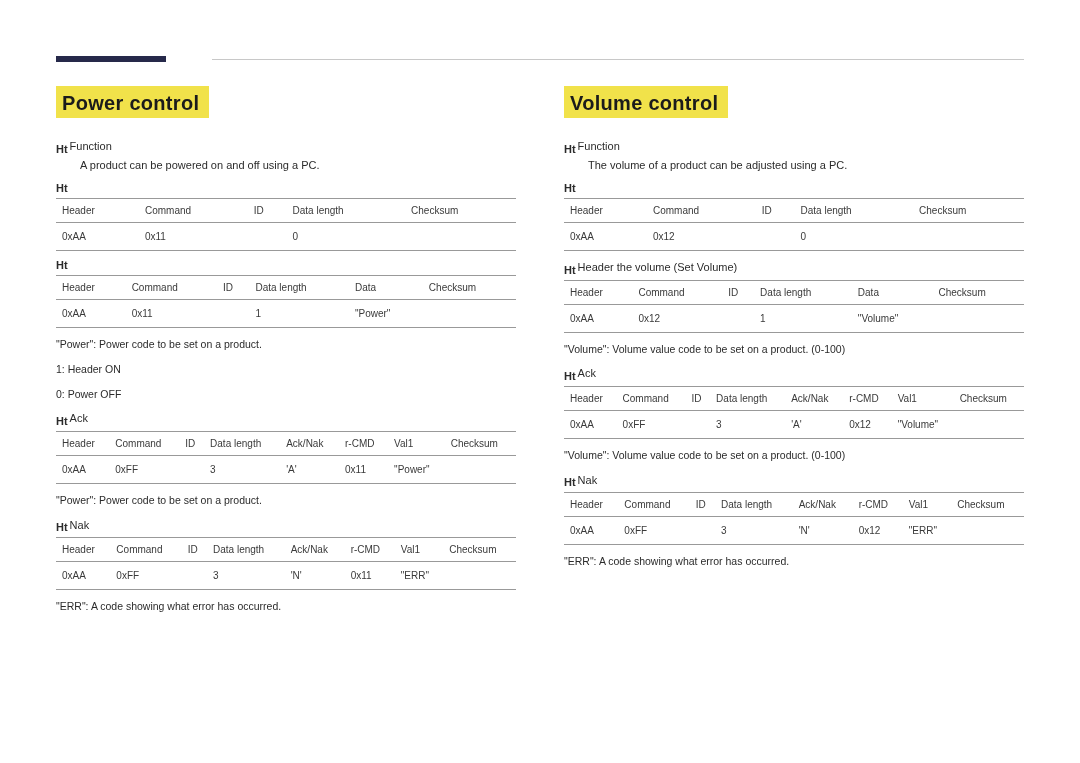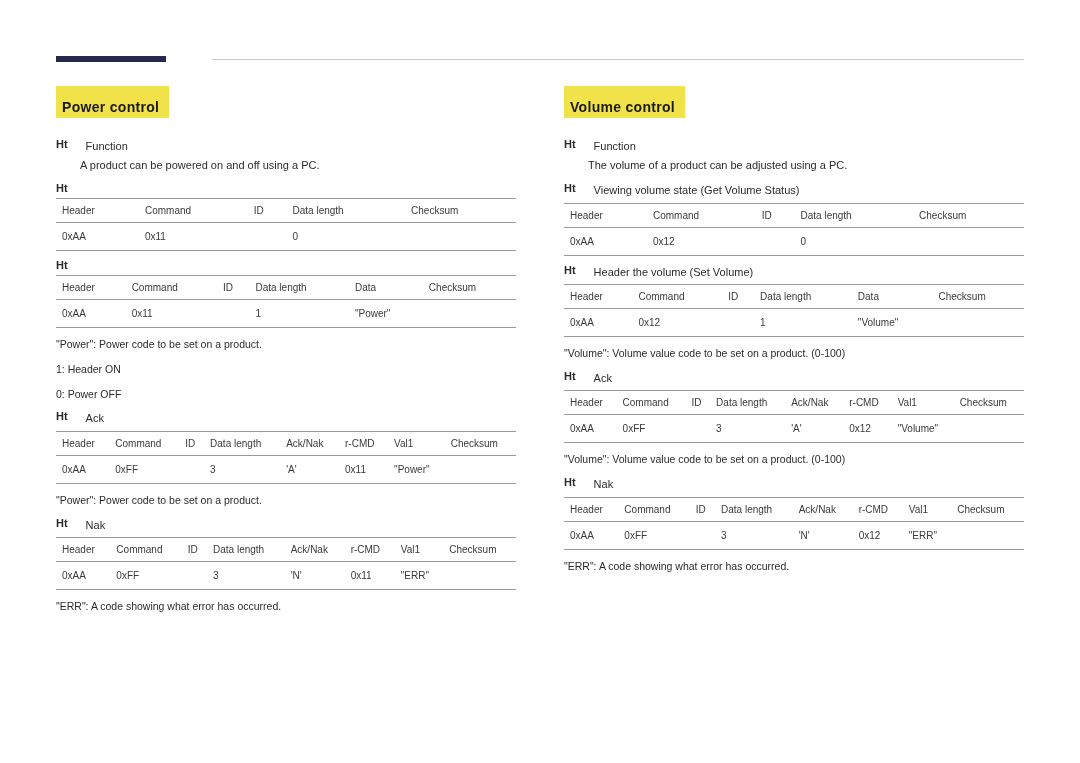--- a/index.html
+++ b/index.html
@@ -34,29 +34,29 @@
   }
   .col {
     flex: 1;
     min-width: 0;
   }
   .section-heading {
     display: inline-block;
     background: #f1e24a;
     color: #1b1b1b;
     font-weight: 700;
-    font-size: 14px;
-    padding: 13px 10px 3px 6px;
+    font-size: 20px;
+    padding: 6px 10px 3px 6px;
     margin-bottom: 12px;
     letter-spacing: 0.3px;
   }
   .bullet-row {
     display: flex;
-    align-items: flex-start;
-    gap: 18px;
+    align-items: flex-end;
+    gap: 2px;
     margin-top: 8px;
     margin-bottom: 2px;
     font-size: 11px;
   }
   .bullet {
     font-weight: 700;
     font-size: 11px;
     white-space: nowrap;
   }
   .bullet-text {
@@ -239,21 +239,20 @@
     <div class="section-heading">Volume control</div>
 
     <div class="bullet-row">
       <span class="bullet">Ht</span>
       <span class="bullet-text">Function</span>
     </div>
     <div class="bullet-desc">The volume of a product can be adjusted using a PC.</div>
 
     <div class="bullet-row">
       <span class="bullet">Ht</span>
-      <span class="bullet-text">Viewing volume state (Get Volume Status)</span>
     </div>
     <table>
       <thead>
           <tr>
         <th>Header</th>
         <th>Command</th>
         <th>ID</th>
         <th>Data length</th>
         <th>Checksum</th>
       </tr>

